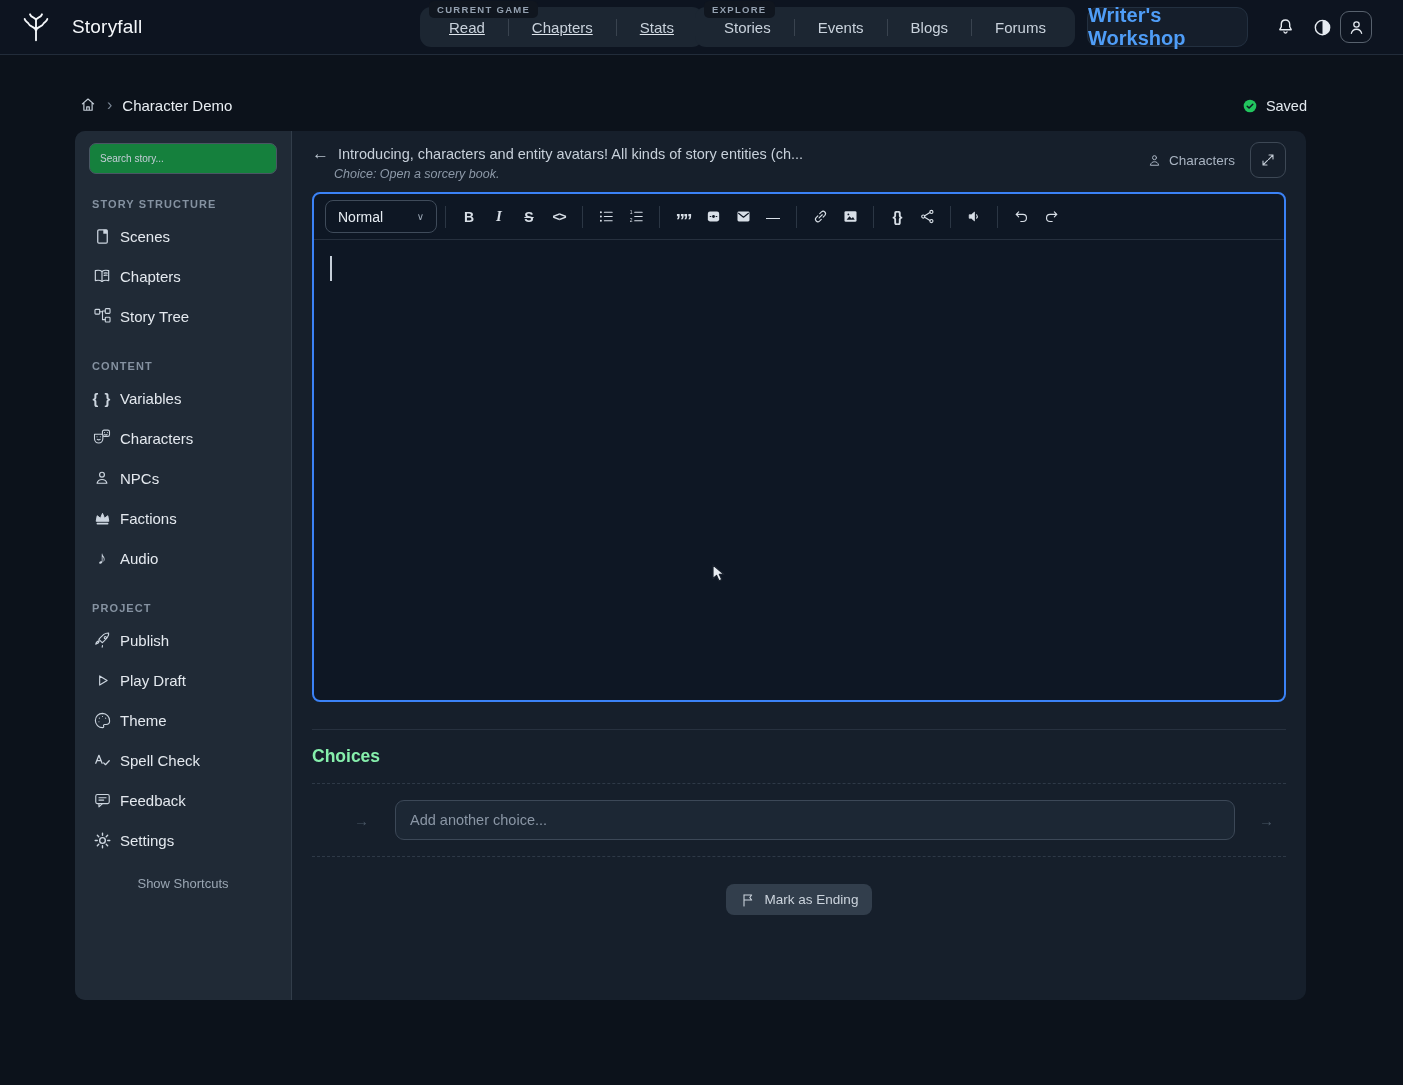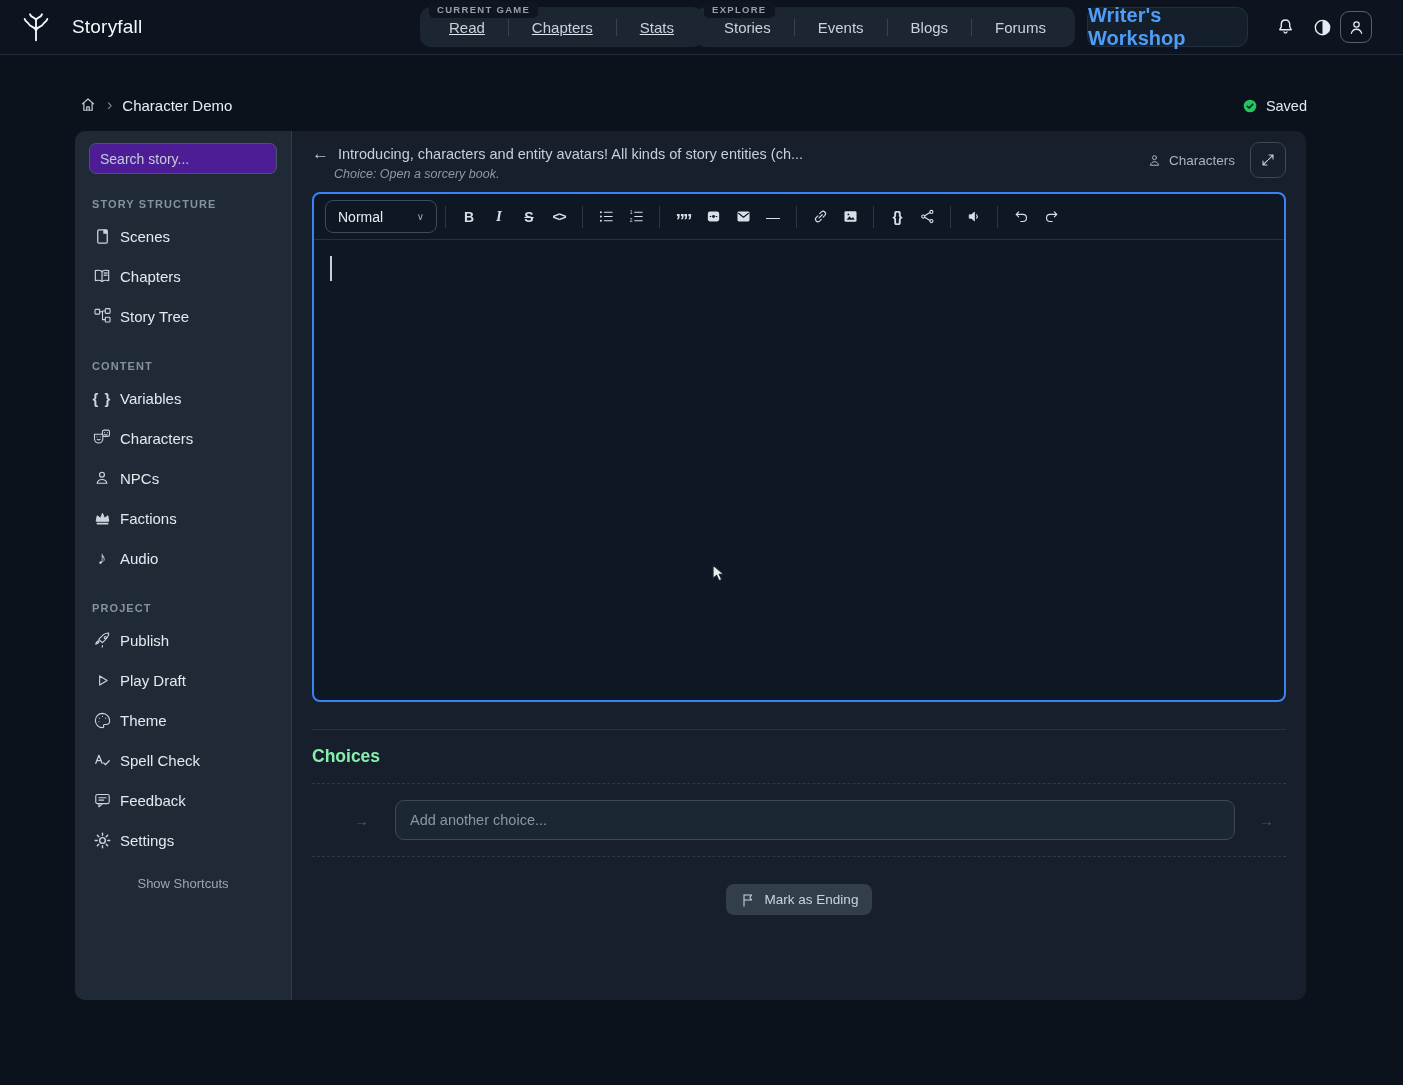--- a/index.html
+++ b/index.html
@@ -38,22 +38,22 @@
   .crumb-sep { color:#7a8694; font-size:16px; }
   .crumb-page { color:#e9eef3; font-size:15px; font-weight:500; }
   .saved { position:absolute; right:96px; top:98px; display:flex; align-items:center; gap:8px; }
   .saved-txt { color:#e2e8ee; font-size:14.5px; }
 
   
   .card { position:absolute; left:75px; top:131px; width:1231px; height:869px;
           background:#161f2b; border-radius:10px; display:flex; }
   .sidebar { width:217px; background:#202a36; border-right:1px solid #323d4a;
              border-radius:10px 0 0 10px; padding:12px 14px; flex:none; }
-  .search { width:100%; height:31px; background:#4c1d95; border:1px solid #4a5664; border-radius:7px;
-            color:#dbe2ea; font-size:14px; padding:0 10px; font-family:inherit; outline:none; }
+  .search { width:100%; height:31px; background:#15803d; border:1px solid #4a5664; border-radius:7px;
+            color:#dbe2ea; font-size:10px; padding:0 10px; font-family:inherit; outline:none; }
   .search::placeholder { color:#c4cdd7; }
   .sec-title { margin:24px 3px 6px; font-size:11px; font-weight:700; letter-spacing:1.1px; color:#8592a1; }
   .side-item { display:flex; align-items:center; gap:8px; height:40px; padding:0 3px;
                color:#e4e9ef; font-size:15px; font-weight:500; cursor:pointer; border-radius:7px; }
   .side-ic { width:20px; color:#ccd5df; display:flex; justify-content:center; }
   .braces-glyph { font-size:15px; font-weight:600; letter-spacing:1px; }
   .music-glyph { font-size:18px; }
   .shortcuts { margin-top:16px; text-align:center; color:#9aa6b3; font-size:13px; cursor:pointer; }
 
   

